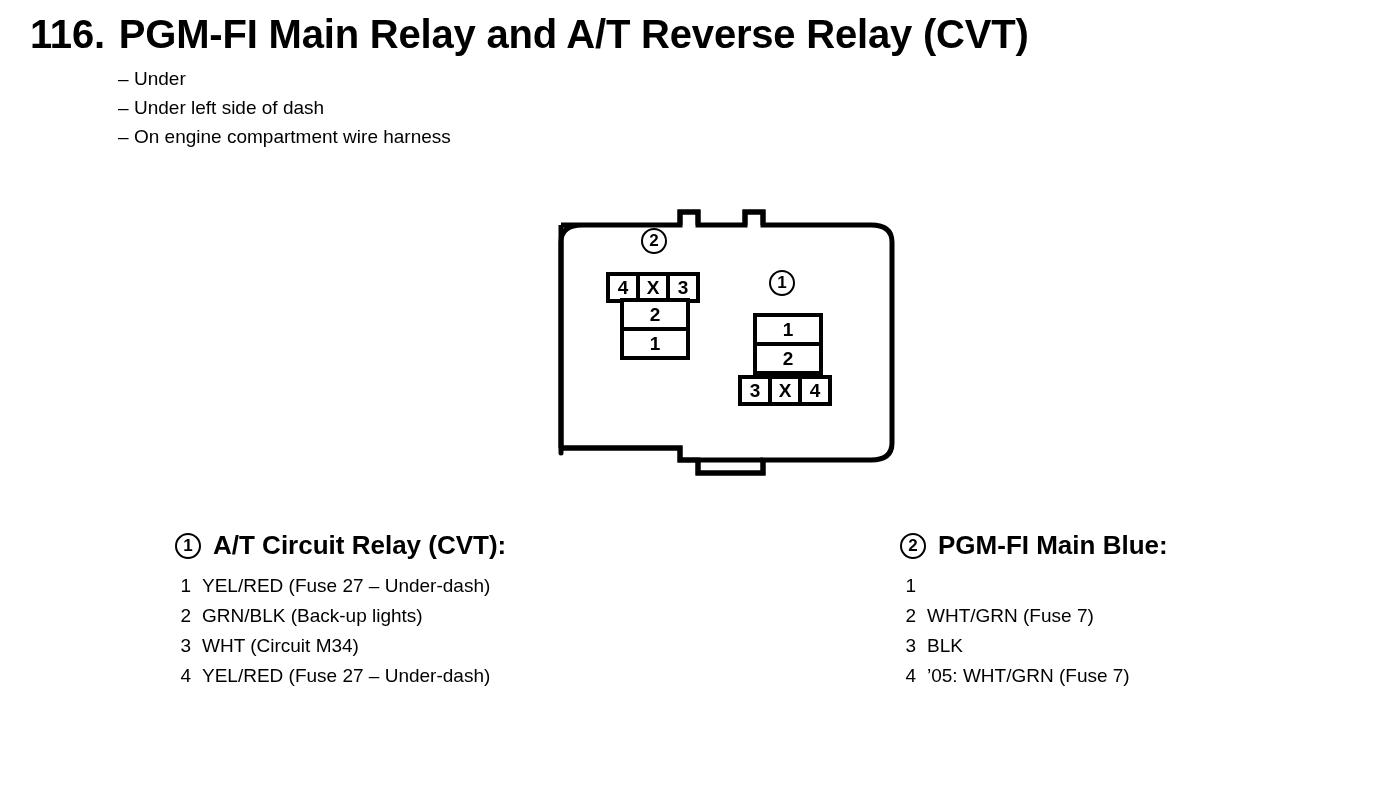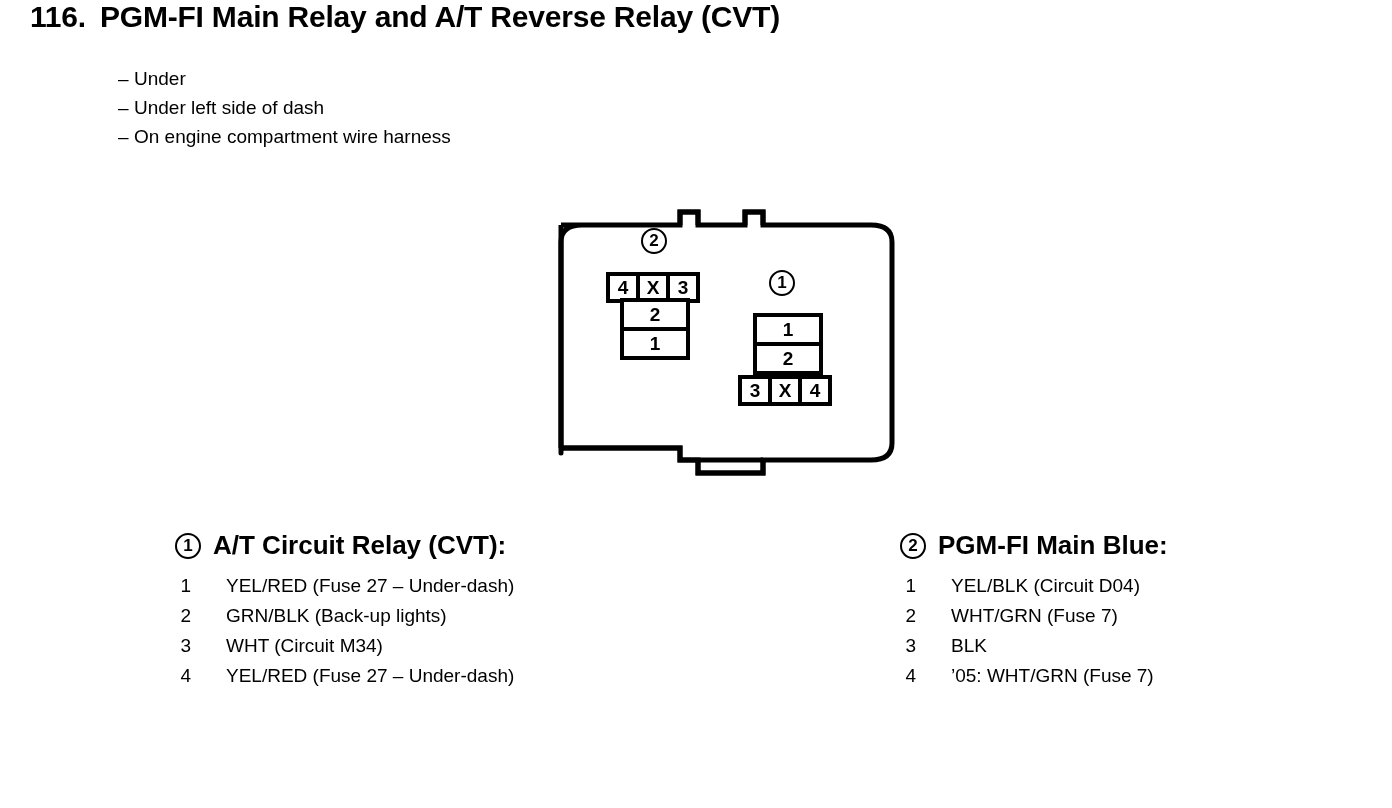--- a/index.html
+++ b/index.html
@@ -13,22 +13,22 @@
     position: relative;
     font-family: "Liberation Sans", sans-serif;
     color: #000000;
     overflow: hidden;
   }
 
   
   #page-title {
     position: absolute;
     left: 30px;
-    top: 0;
-    font-size: 30px;
+    top: 12px;
+    font-size: 40px;
     font-weight: bold;
     letter-spacing: -0.2px;
     white-space: nowrap;
   }
   #page-title .num {
     display: inline-block;
     margin-right: 14px;
   }
 
   #bullet-list {
@@ -163,21 +163,21 @@
     width: 27px;
     flex: none;
     text-align: right;
     padding-right: 11px;
     box-sizing: border-box;
   }
   .legend-item .item-body {
     display: flex;
     flex-direction: column;
   }
-  .sub-line { white-space: nowrap; margin-left: 24px; }
+  .sub-line { white-space: nowrap; }
 </style>
 </head>
 <body>
 
 <div id="page-title">
   <span class="num">116.</span><span>PGM-FI Main Relay and A/T Reverse Relay (CVT)</span>
 </div>
 
 <div id="bullet-list">
   <div class="bullet-line">
@@ -276,23 +276,20 @@
 </div>
 
 <div class="legend" id="legend-right">
   <div class="legend-title">
     <span class="circle-num">2</span>
     <span>PGM-FI Main Blue:</span>
   </div>
 
   <div class="legend-item">
     <span class="item-num">1</span>
-    <span class="item-body">
-      <span class="sub-line">YEL/BLK (Circuit D04)</span>
-    </span>
   </div>
   <div class="legend-item">
     <span class="item-num">2</span>
     <span class="item-body">
       <span class="sub-line">WHT/GRN (Fuse 7)</span>
     </span>
   </div>
   <div class="legend-item">
     <span class="item-num">3</span>
     <span class="item-body">

